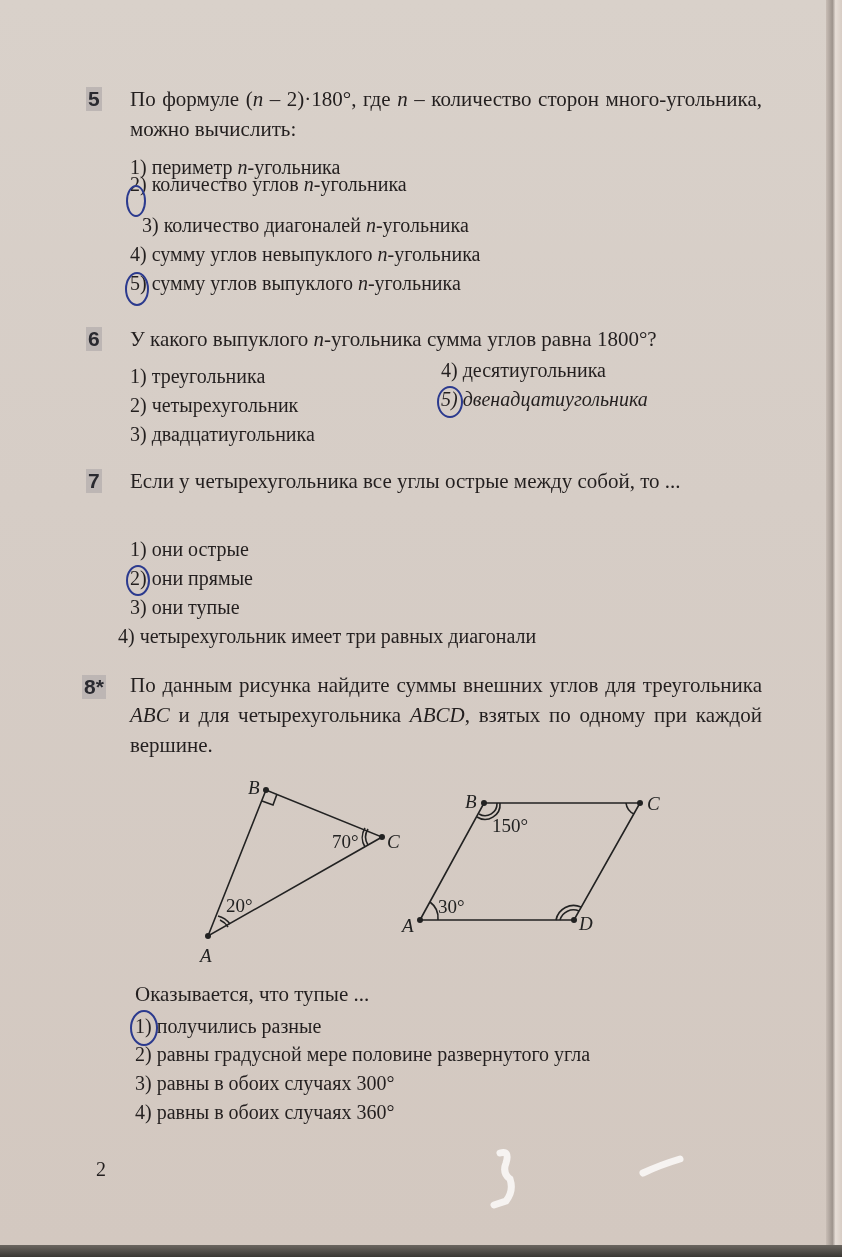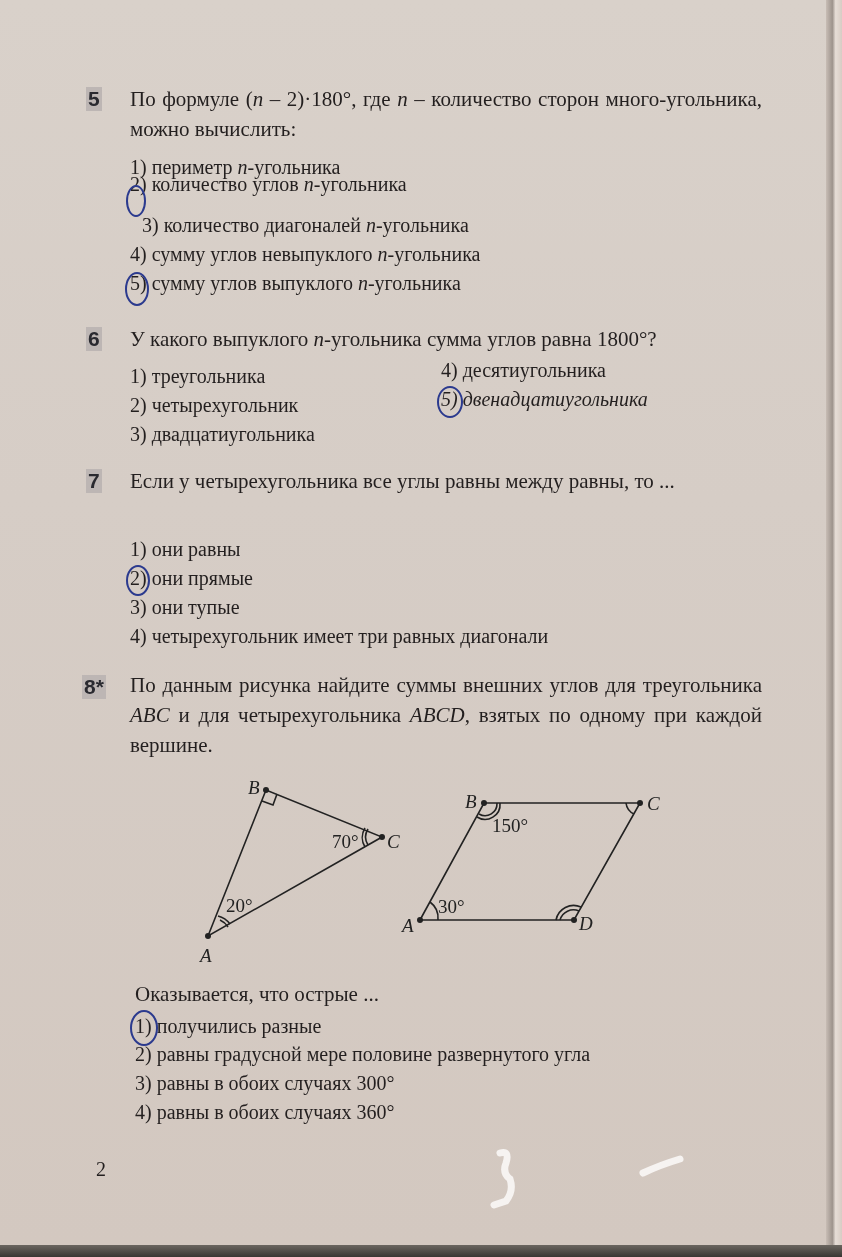--- a/index.html
+++ b/index.html
@@ -74,26 +74,26 @@
   <div class="opt" style="left:130px;top:362px;"><span>1)</span> <span>треугольника</span></div>
   <div class="opt" style="left:130px;top:391px;"><span>2)</span> <span>четырехугольник</span></div>
   <div class="opt" style="left:130px;top:420px;"><span>3)</span> <span>двадцатиугольника</span></div>
   <div class="opt" style="left:441px;top:356px;"><span>4)</span> <span>десятиугольника</span></div>
   <div class="opt" style="left:441px;top:385px;font-style:italic;"><span>5)</span> <span>двенадцатиугольника</span></div>
   <div class="circle" style="left:437px;top:386px;width:22px;height:28px;"></div>
 </div>
 
 <div class="q">
   <div class="qnum" style="top:469px;">7</div>
-  <div class="qtext" style="top:466px;">Если у четырехугольника все углы равны между равны, то ...</div>
-  <div class="opt" style="left:130px;top:535px;"><span>1)</span> <span>они равны</span></div>
+  <div class="qtext" style="top:466px;">Если у четырехугольника все углы острые между собой, то ...</div>
+  <div class="opt" style="left:130px;top:535px;"><span>1)</span> <span>они острые</span></div>
   <div class="opt" style="left:130px;top:564px;"><span>2)</span> <span>они прямые</span></div>
   <div class="circle" style="left:126px;top:565px;width:20px;height:27px;"></div>
   <div class="opt" style="left:130px;top:593px;"><span>3)</span> <span>они тупые</span></div>
-  <div class="opt" style="left:130px;top:622px;"><span>4)</span> <span>четырехугольник имеет три равных диагонали</span></div>
+  <div class="opt" style="left:118px;top:622px;"><span>4)</span> <span>четырехугольник имеет три равных диагонали</span></div>
 </div>
 
 <div class="q">
   <div class="qnum" style="top:675px;left:82px;">8*</div>
   <div class="qtext" style="top:670px;"><span>По данным рисунка найдите суммы внешних углов для треугольника </span><i>ABC</i><span> и для четырехугольника </span><i>ABCD</i><span>, взятых по одному при каждой вершине.</span></div>
 
   <svg style="position:absolute;left:190px;top:770px;" width="500" height="200" viewBox="0 0 500 200">
     <g stroke="#222" stroke-width="1.6" fill="none">
 
       <polygon points="18,166 76,20 192,67"></polygon>
@@ -128,21 +128,21 @@
       <text x="36" y="142">20°</text>
       <text x="212" y="162" font-style="italic">A</text>
       <text x="275" y="38" font-style="italic">B</text>
       <text x="457" y="40" font-style="italic">C</text>
       <text x="389" y="160" font-style="italic">D</text>
       <text x="302" y="62">150°</text>
       <text x="248" y="143">30°</text>
     </g>
   </svg>
 
-  <div class="opt" style="left:135px;top:980px;font-size:21px;">Оказывается, что острые ...</div>
+  <div class="opt" style="left:135px;top:980px;font-size:21px;">Оказывается, что тупые ...</div>
   <div class="opt" style="left:135px;top:1012px;"><span>1)</span> <span>получились разные</span></div>
   <div class="circle" style="left:130px;top:1010px;width:24px;height:32px;"></div>
   <div class="opt" style="left:135px;top:1040px;"><span>2)</span> <span>равны градусной мере половине развернутого угла</span></div>
   <div class="opt" style="left:135px;top:1069px;text-align:center;"><span>3)</span> <span>равны в обоих случаях 300°</span></div>
   <div class="opt" style="left:135px;top:1098px;"><span>4)</span> <span>равны в обоих случаях 360°</span></div>
 </div>
 
 <div class="pageno">2</div>
 
 <svg class="white-mark" style="left:480px;top:1145px;" width="220" height="70" viewBox="0 0 220 70">

